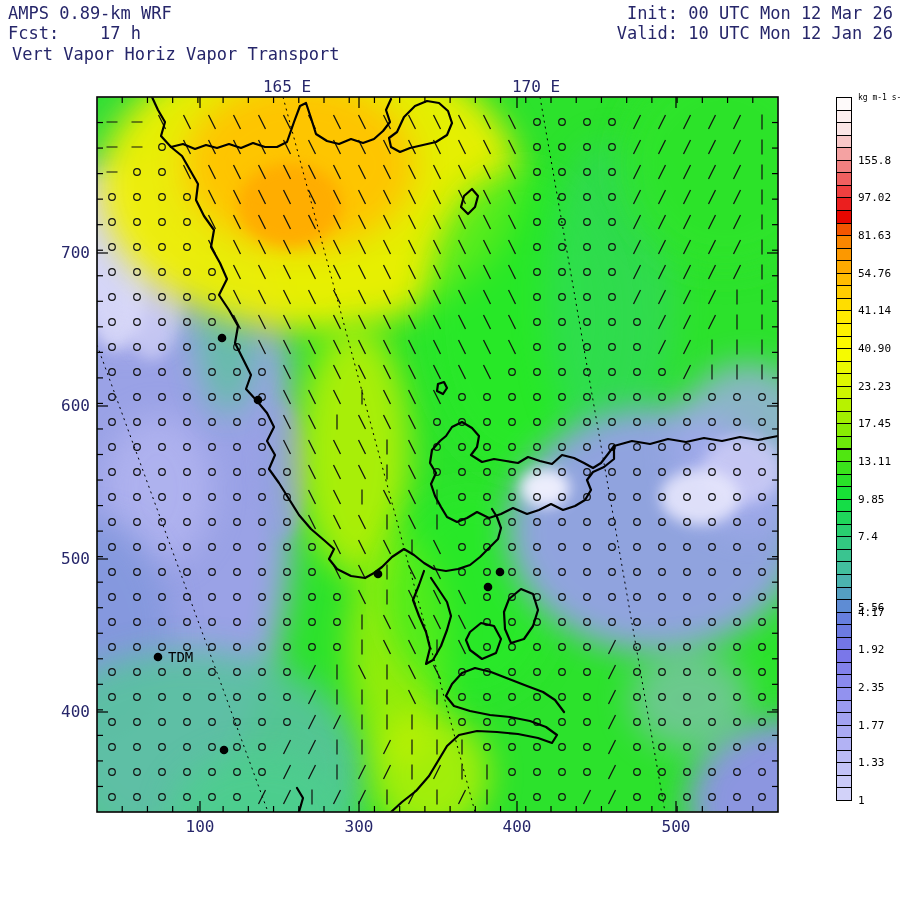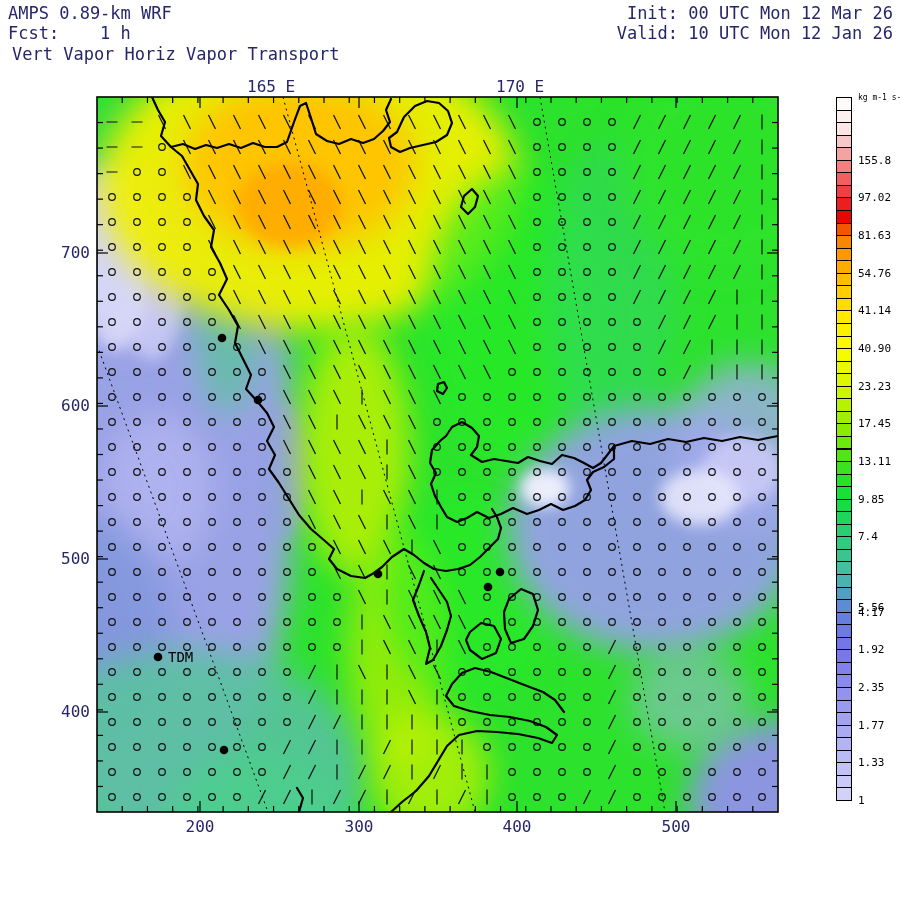--- a/index.html
+++ b/index.html
@@ -3,32 +3,32 @@
 <meta charset="utf-8">
 <style>
   html,body{margin:0;padding:0;}
   body{width:900px;height:900px;background:#ffffff;position:relative;overflow:hidden;
        font-family:"DejaVu Sans Mono","Liberation Mono",monospace;}
   .hdr{position:absolute;color:#26266a;font-size:17px;line-height:18px;white-space:pre;}
   .hdr-right{text-align:right;right:7px;width:420px;}
   .ax{position:absolute;color:#26266a;font-size:16px;white-space:pre;}
   .ax-b{width:60px;text-align:center;}
   .ax-l{width:44px;text-align:right;}
-  .ax-t{width:80px;text-align:left;}
+  .ax-t{width:80px;text-align:center;}
   .cb-seg{position:absolute;left:0;width:16px;border:1px solid #000;box-sizing:border-box;}
   .cb-label{position:absolute;color:#000;font-size:11px;white-space:pre;}
   .cb-title{position:absolute;color:#000;font-size:8px;white-space:pre;}
   #colorbar{position:absolute;}
   svg{position:absolute;left:0;top:0;}
 </style>
 </head>
 <body>
 
 <div class="hdr" style="left:8px;top:4px">AMPS 0.89-km WRF</div>
-<div class="hdr" style="left:8px;top:24px">Fcst:    1 h</div>
+<div class="hdr" style="left:8px;top:24px">Fcst:    17 h</div>
 <div class="hdr" style="left:12px;top:45px">Vert Vapor Horiz Vapor Transport</div>
 <div class="hdr hdr-right" style="top:4px">Init: 00 UTC Mon 12 Mar 26</div>
 <div class="hdr hdr-right" style="top:24px">Valid: 10 UTC Mon 12 Jan 26</div>
 
 <svg id="map" width="900" height="900" viewBox="0 0 900 900">
     <defs>
       <filter id="blL" x="-60%" y="-60%" width="220%" height="220%">
         <feGaussianBlur stdDeviation="16"></feGaussianBlur>
       </filter>
       <filter id="blS" x="-80%" y="-80%" width="260%" height="260%">
@@ -973,21 +973,21 @@
       <line x1="97" y1="559" x2="108" y2="559"></line>
       <line x1="778" y1="559" x2="767" y2="559"></line>
       <line x1="97" y1="712" x2="108" y2="712"></line>
       <line x1="778" y1="712" x2="767" y2="712"></line>
     </g>
   </svg>
 
 <div id="axis-labels">
     <div class="ax ax-t" style="left:247px;top:77px">165 E</div>
     <div class="ax ax-t" style="left:496px;top:77px">170 E</div>
-    <div class="ax ax-b" style="left:170px;top:817px">200</div>
+    <div class="ax ax-b" style="left:170px;top:817px">100</div>
     <div class="ax ax-b" style="left:329px;top:817px">300</div>
     <div class="ax ax-b" style="left:487px;top:817px">400</div>
     <div class="ax ax-b" style="left:646px;top:817px">500</div>
     <div class="ax ax-l" style="left:46px;top:243px">700</div>
     <div class="ax ax-l" style="left:46px;top:396px">600</div>
     <div class="ax ax-l" style="left:46px;top:549px">500</div>
     <div class="ax ax-l" style="left:46px;top:702px">400</div>
   </div>
 
 <div id="colorbar" style="left: 836px; top: 97px; width: 16px; height: 703px;">

